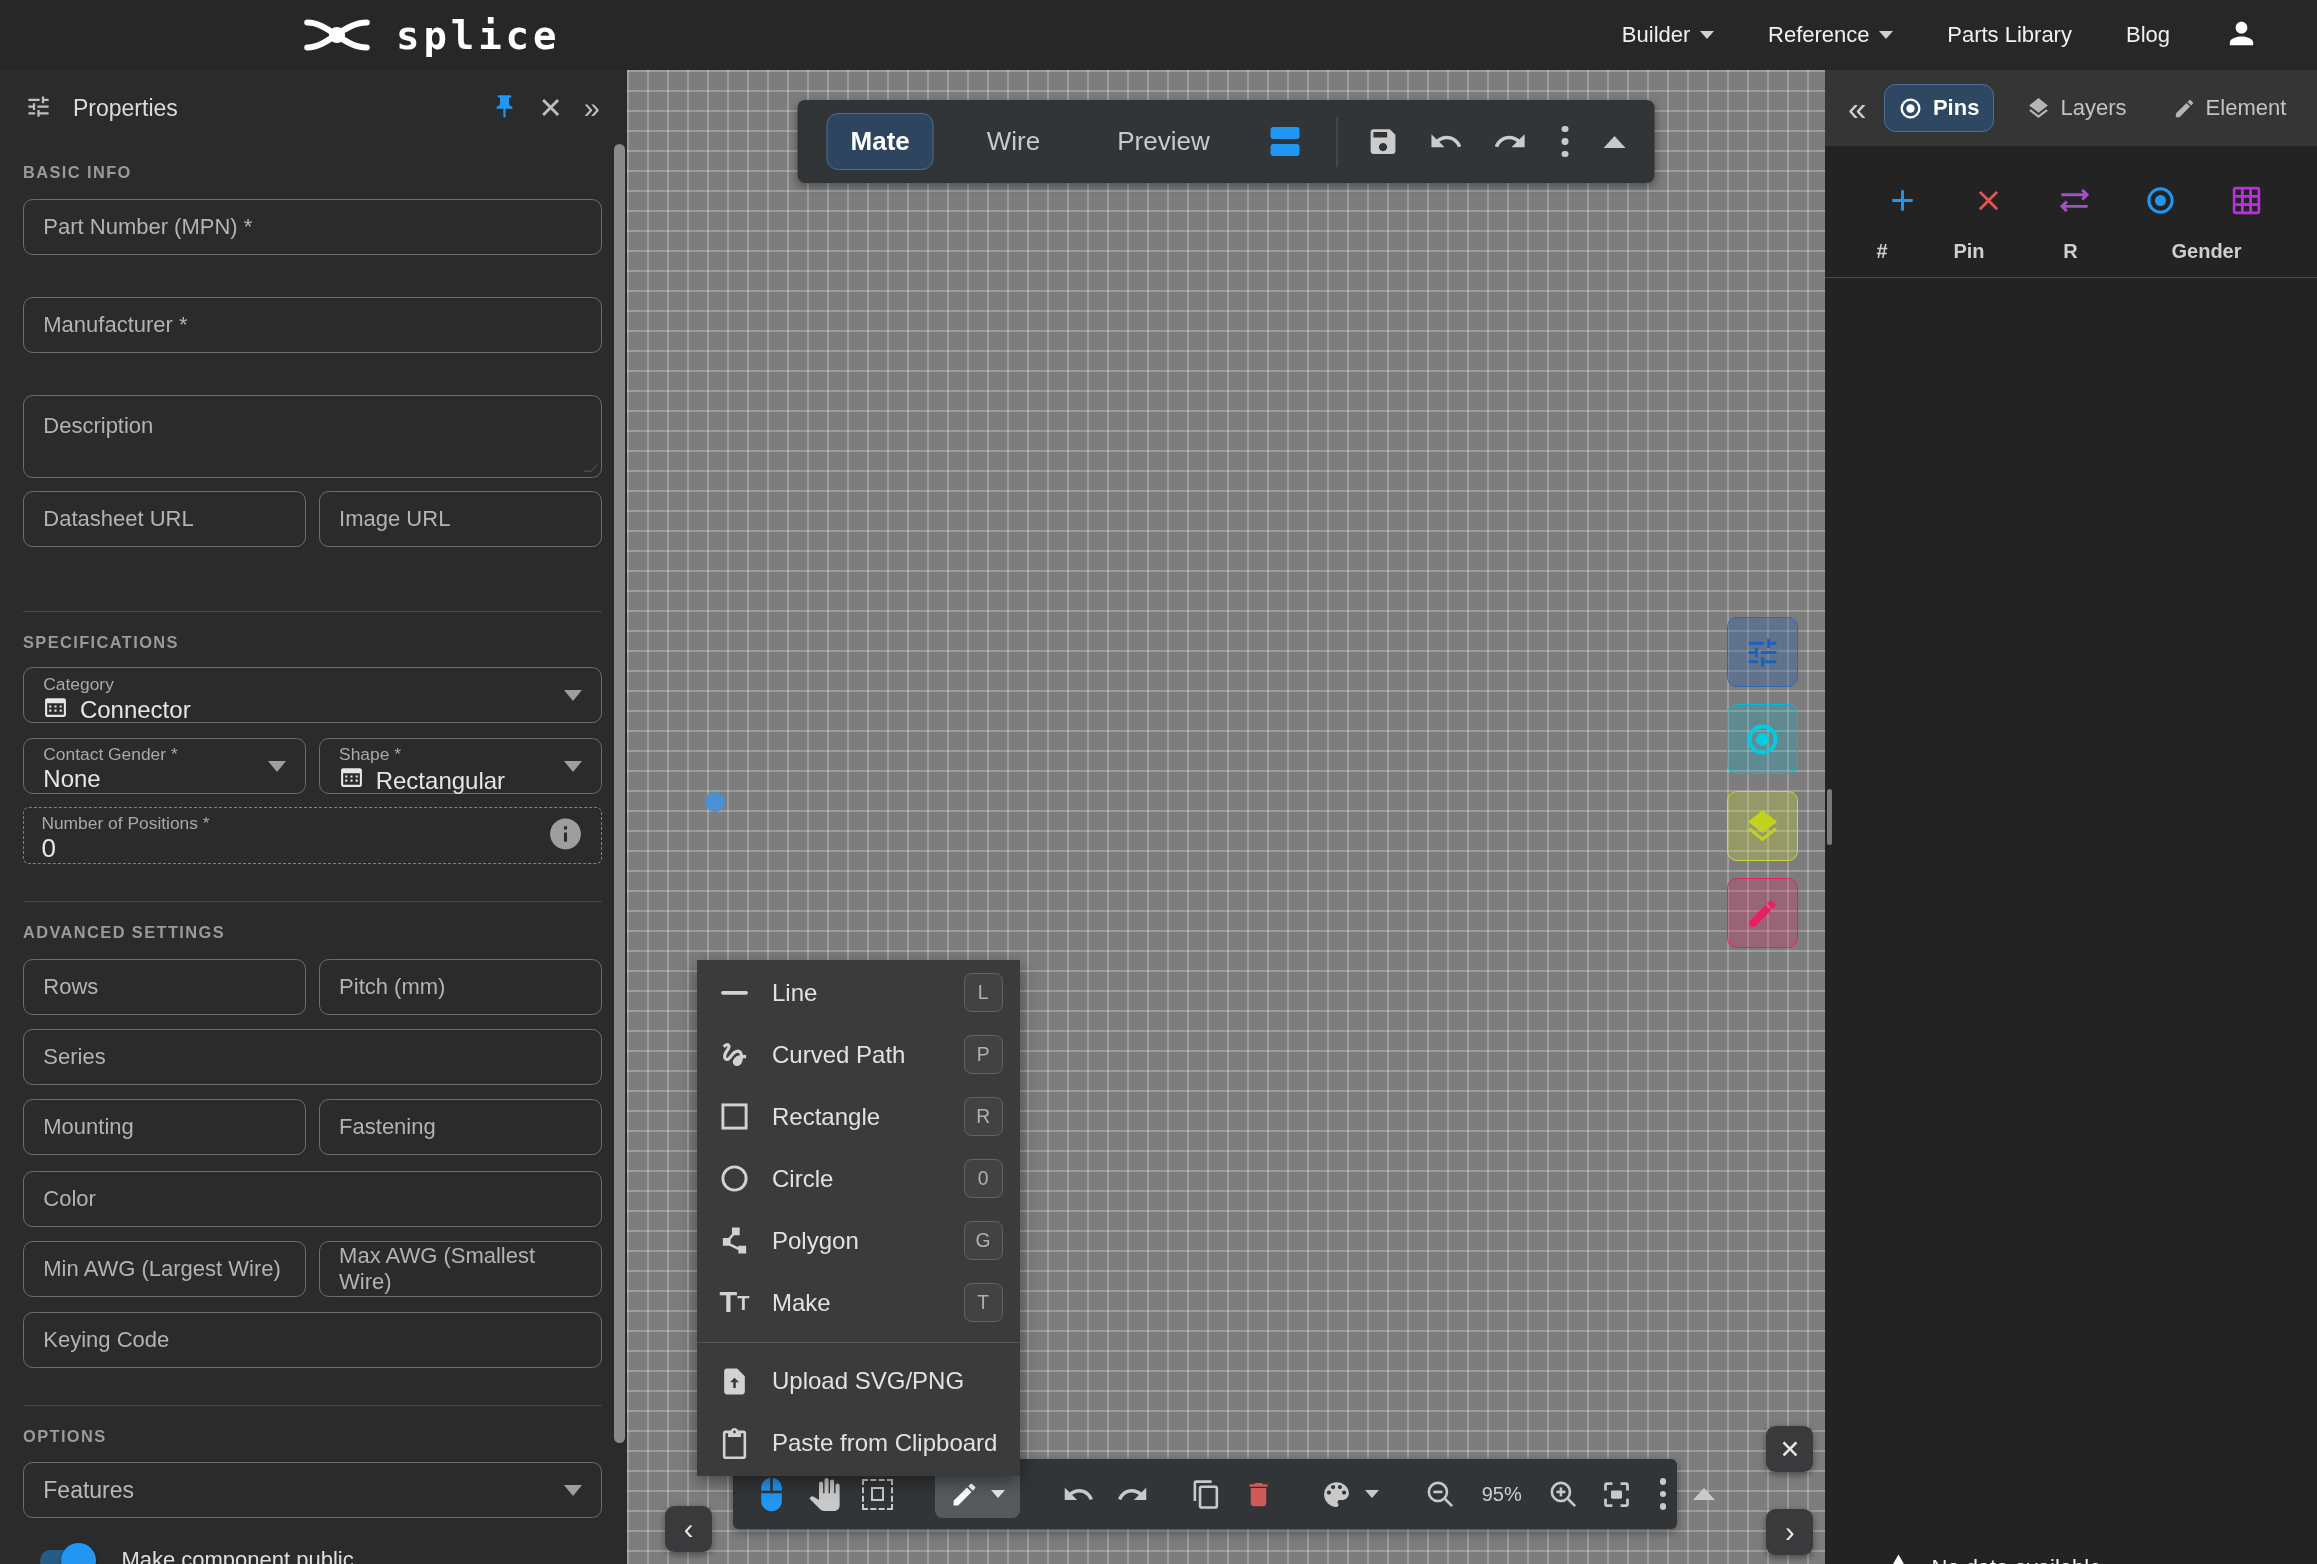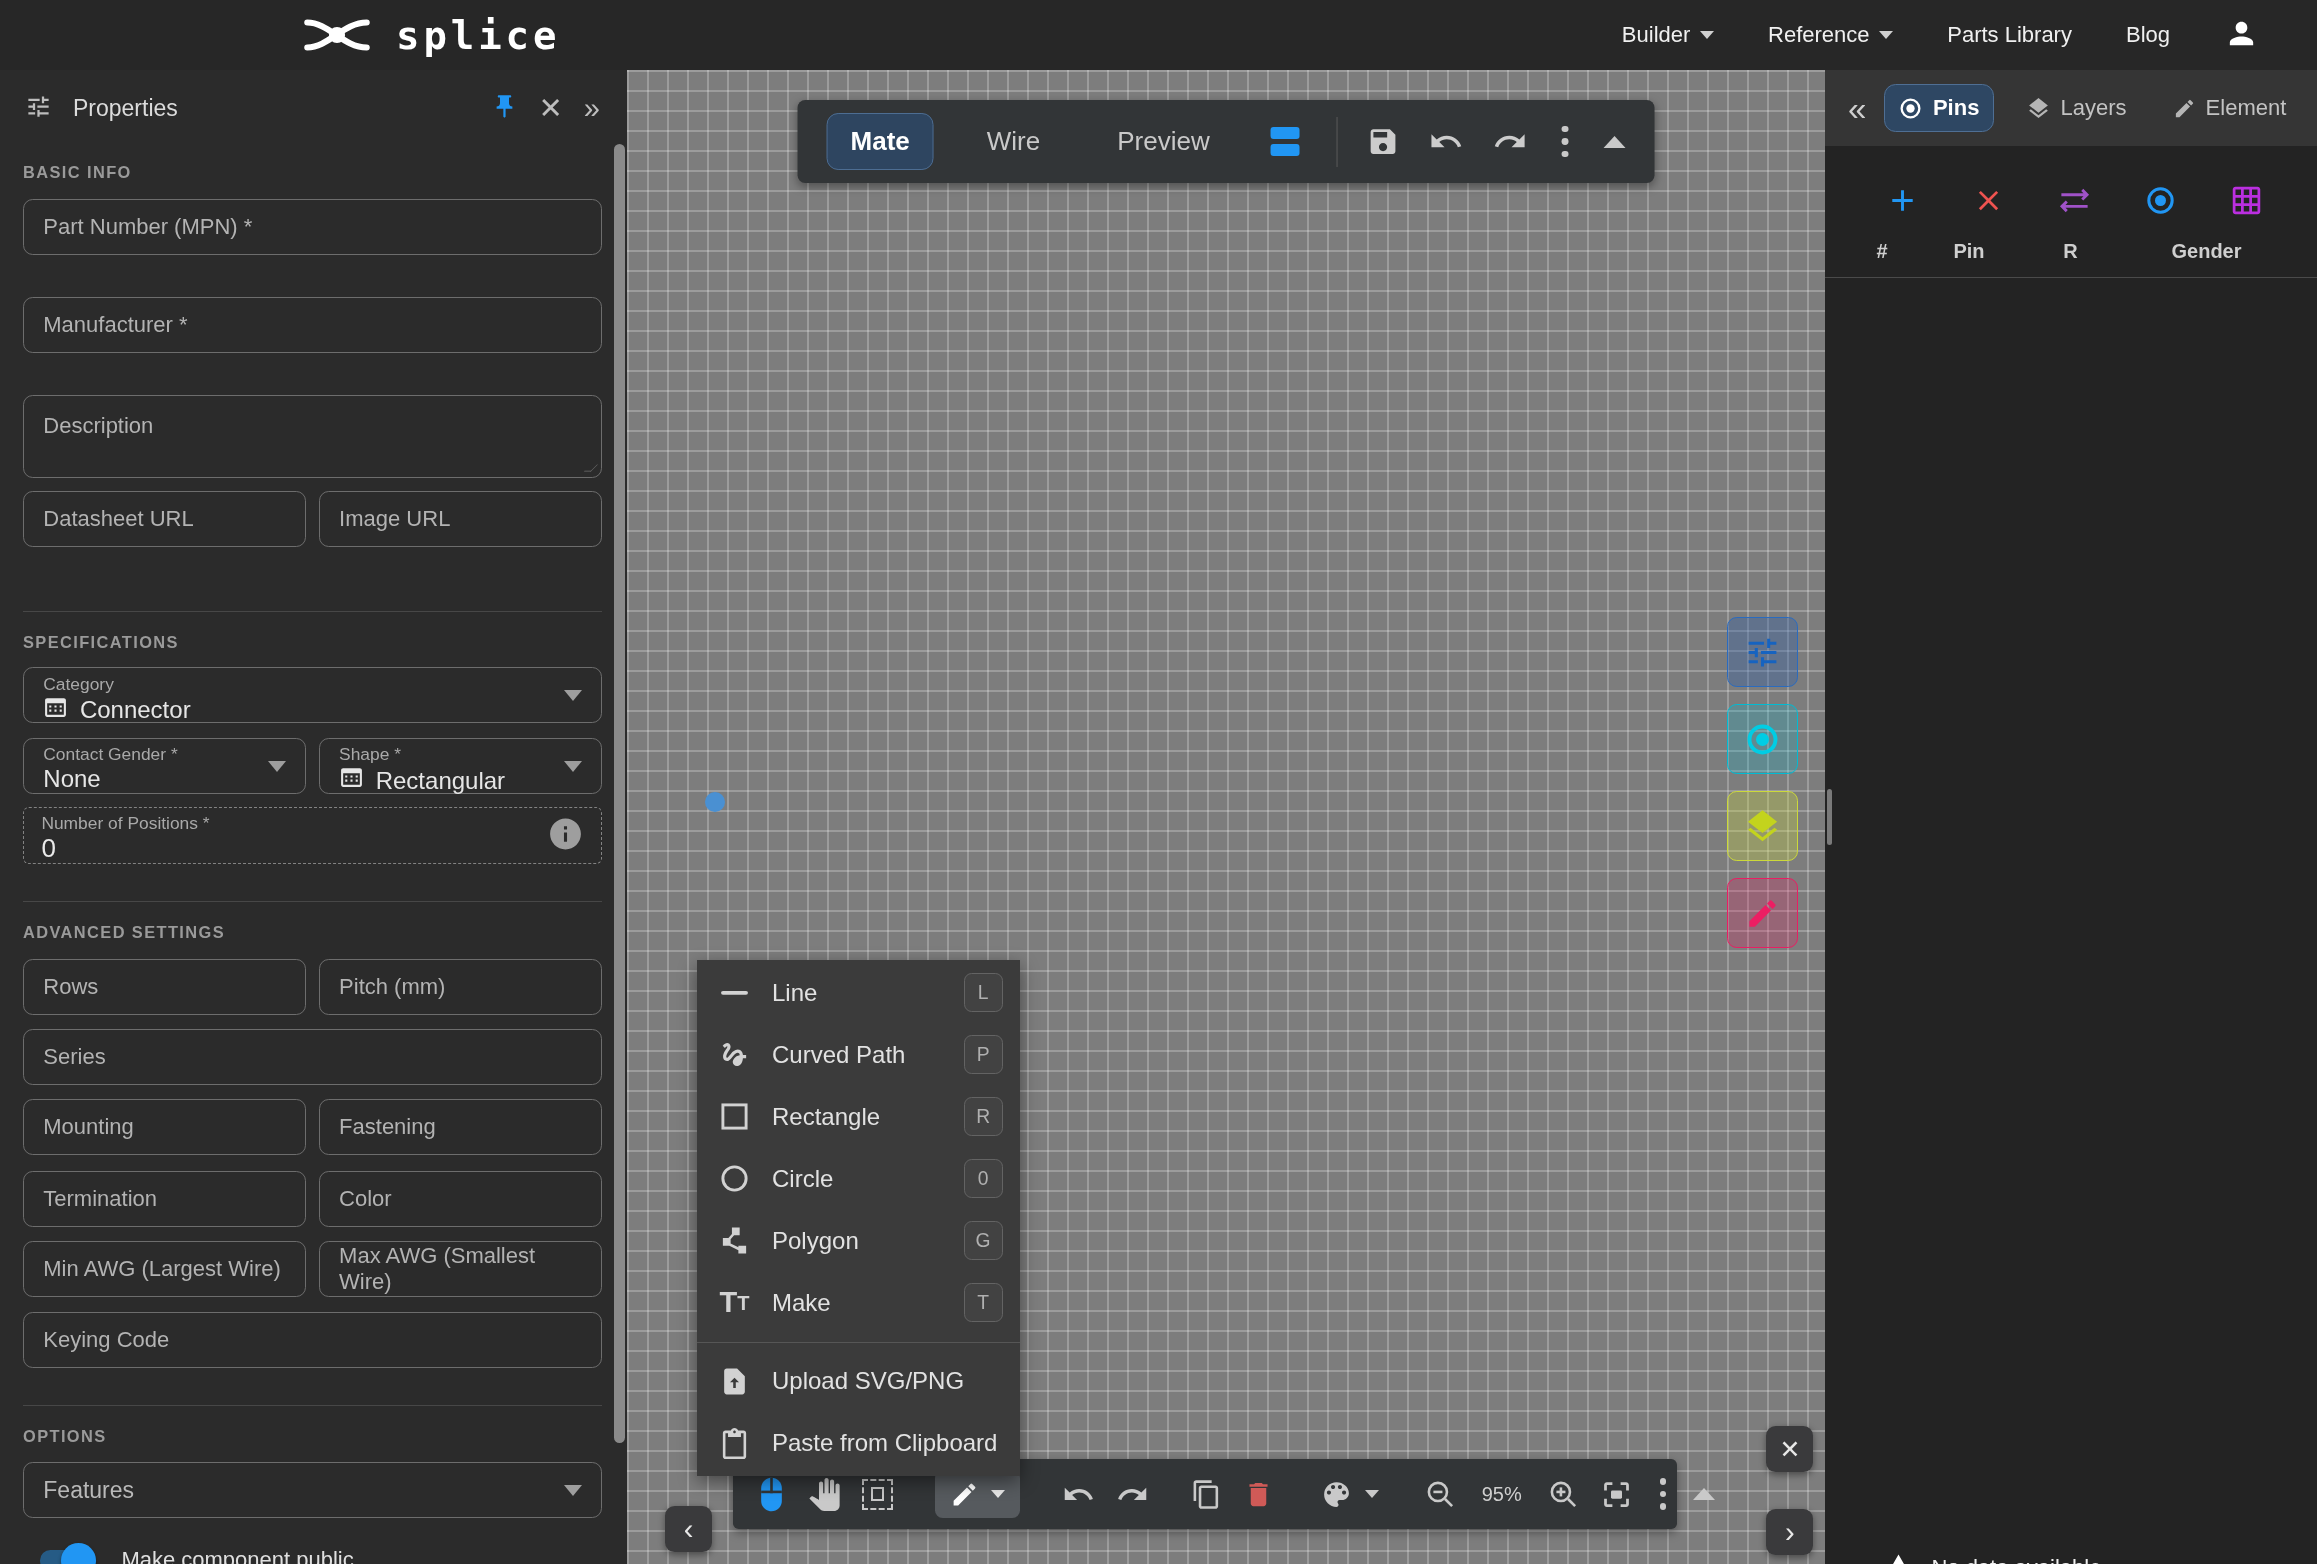--- a/index.html
+++ b/index.html
@@ -272,23 +272,20 @@
         <div class="row2 g15">
           <div class="fld">
               <span>Mounting</span>
             </div>
           <div class="fld">
               <span>Fastening</span>
             </div>
         </div>
         <div class="row2 g16">
           <div class="fld">
-              <span>Termination</span>
-            </div>
-          <div class="fld">
               <span>Color</span>
             </div>
         </div>
         <div class="row2 g15">
           <div class="fld">
               <span>Min AWG (Largest Wire)</span>
             </div>
           <div class="fld">
               <span>Max AWG (Smallest Wire)</span>
             </div>

